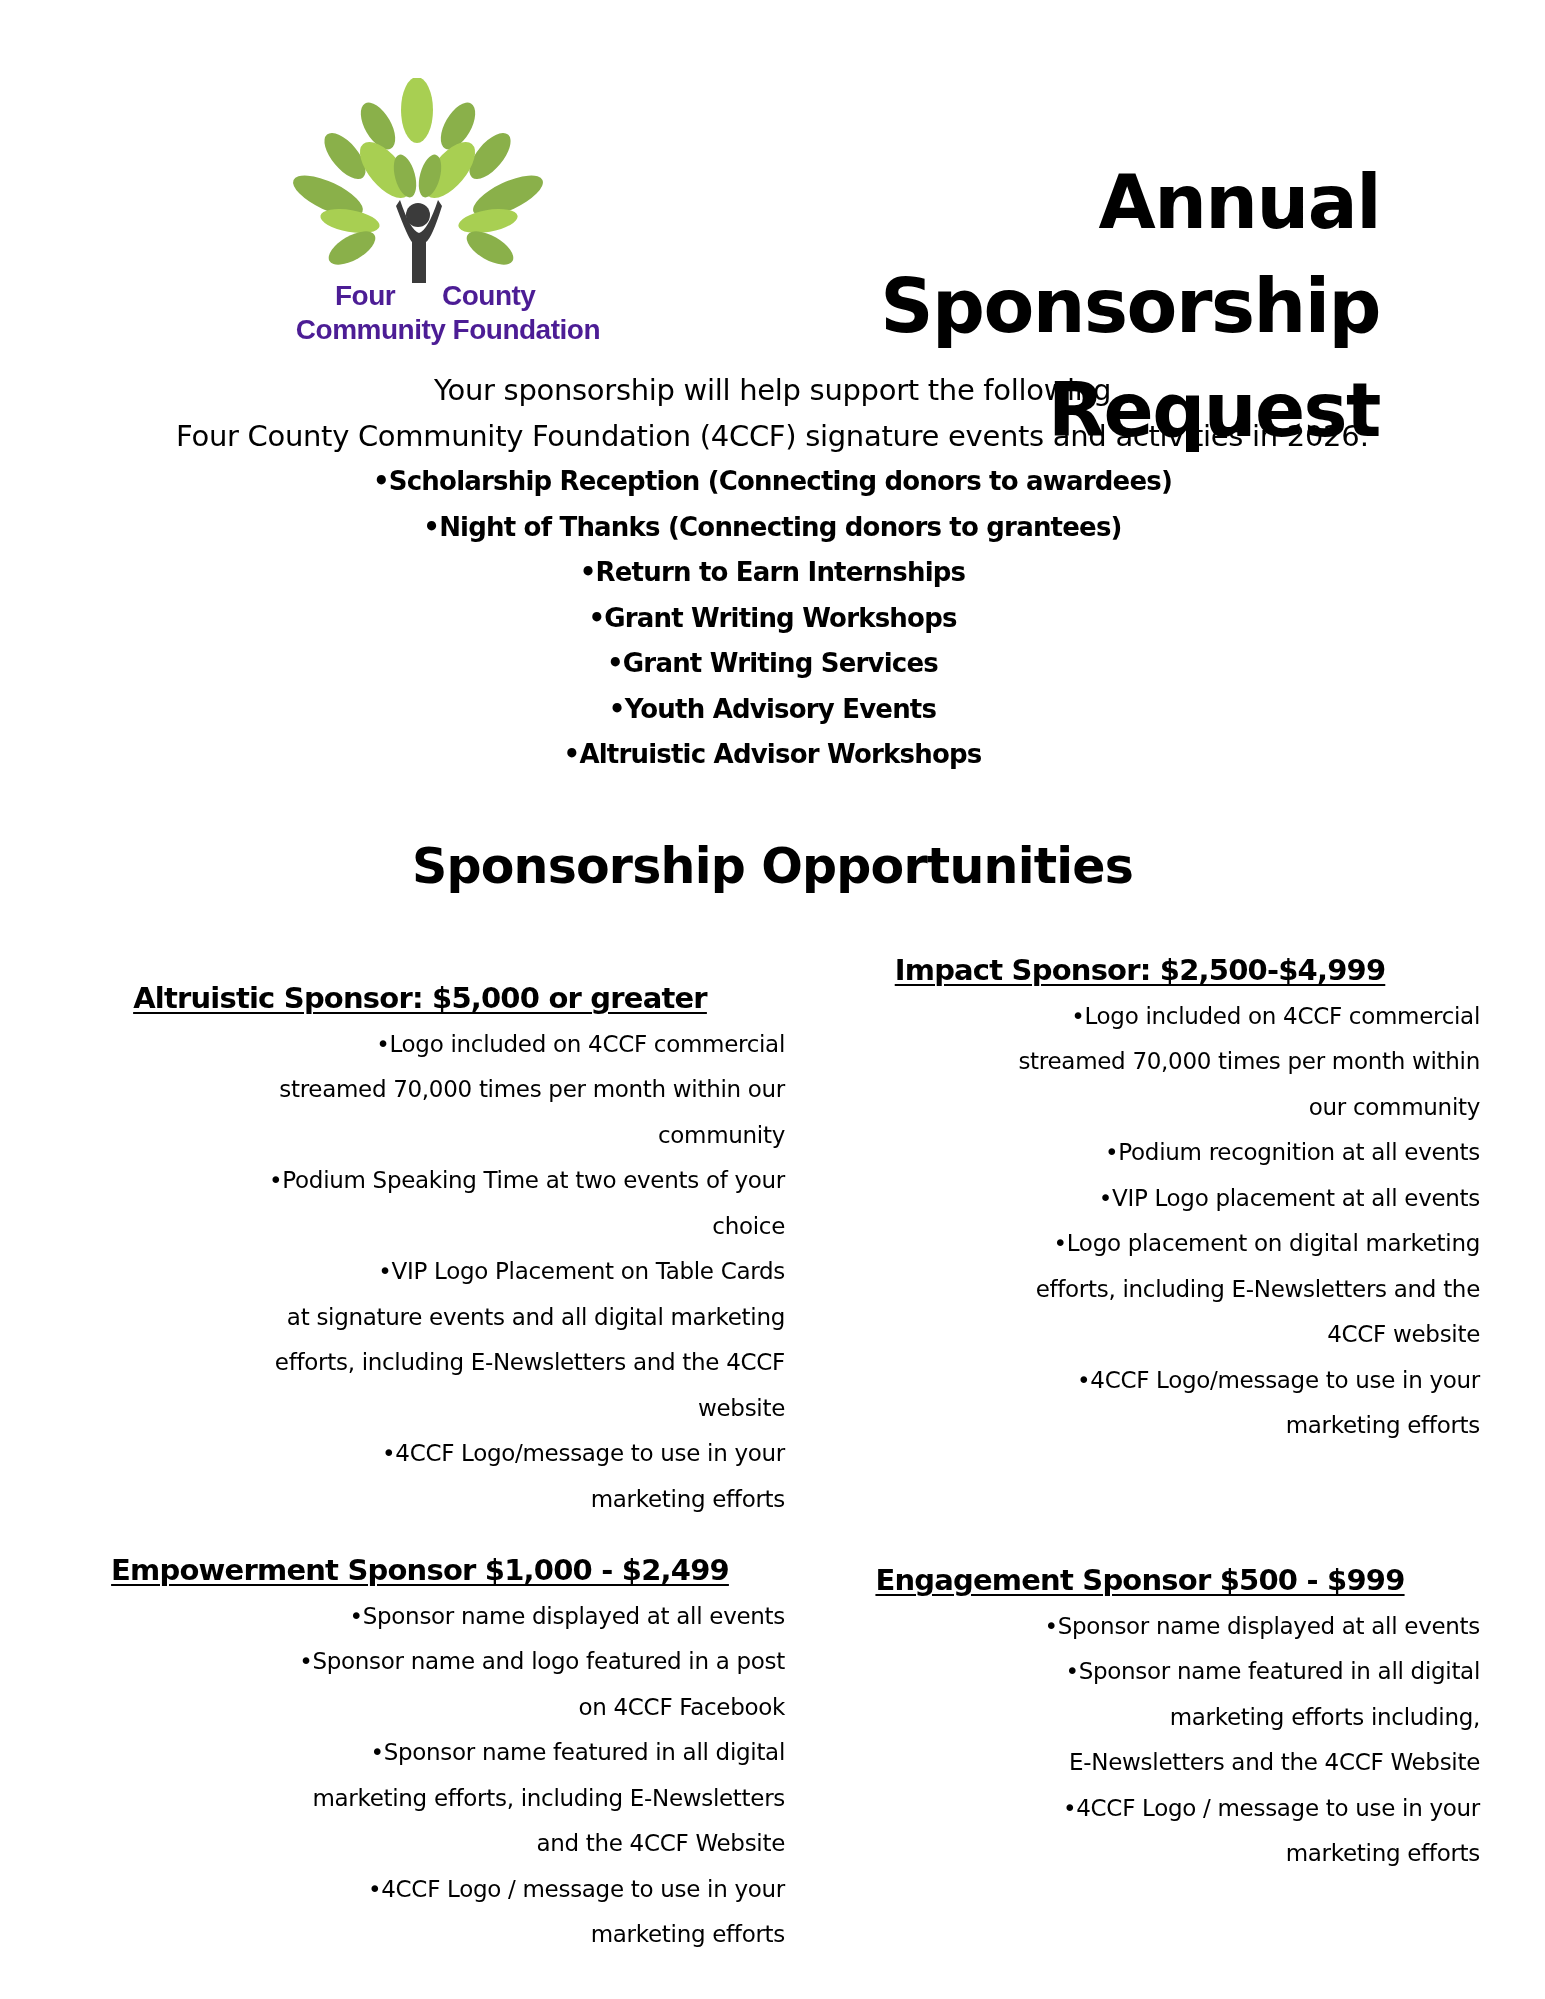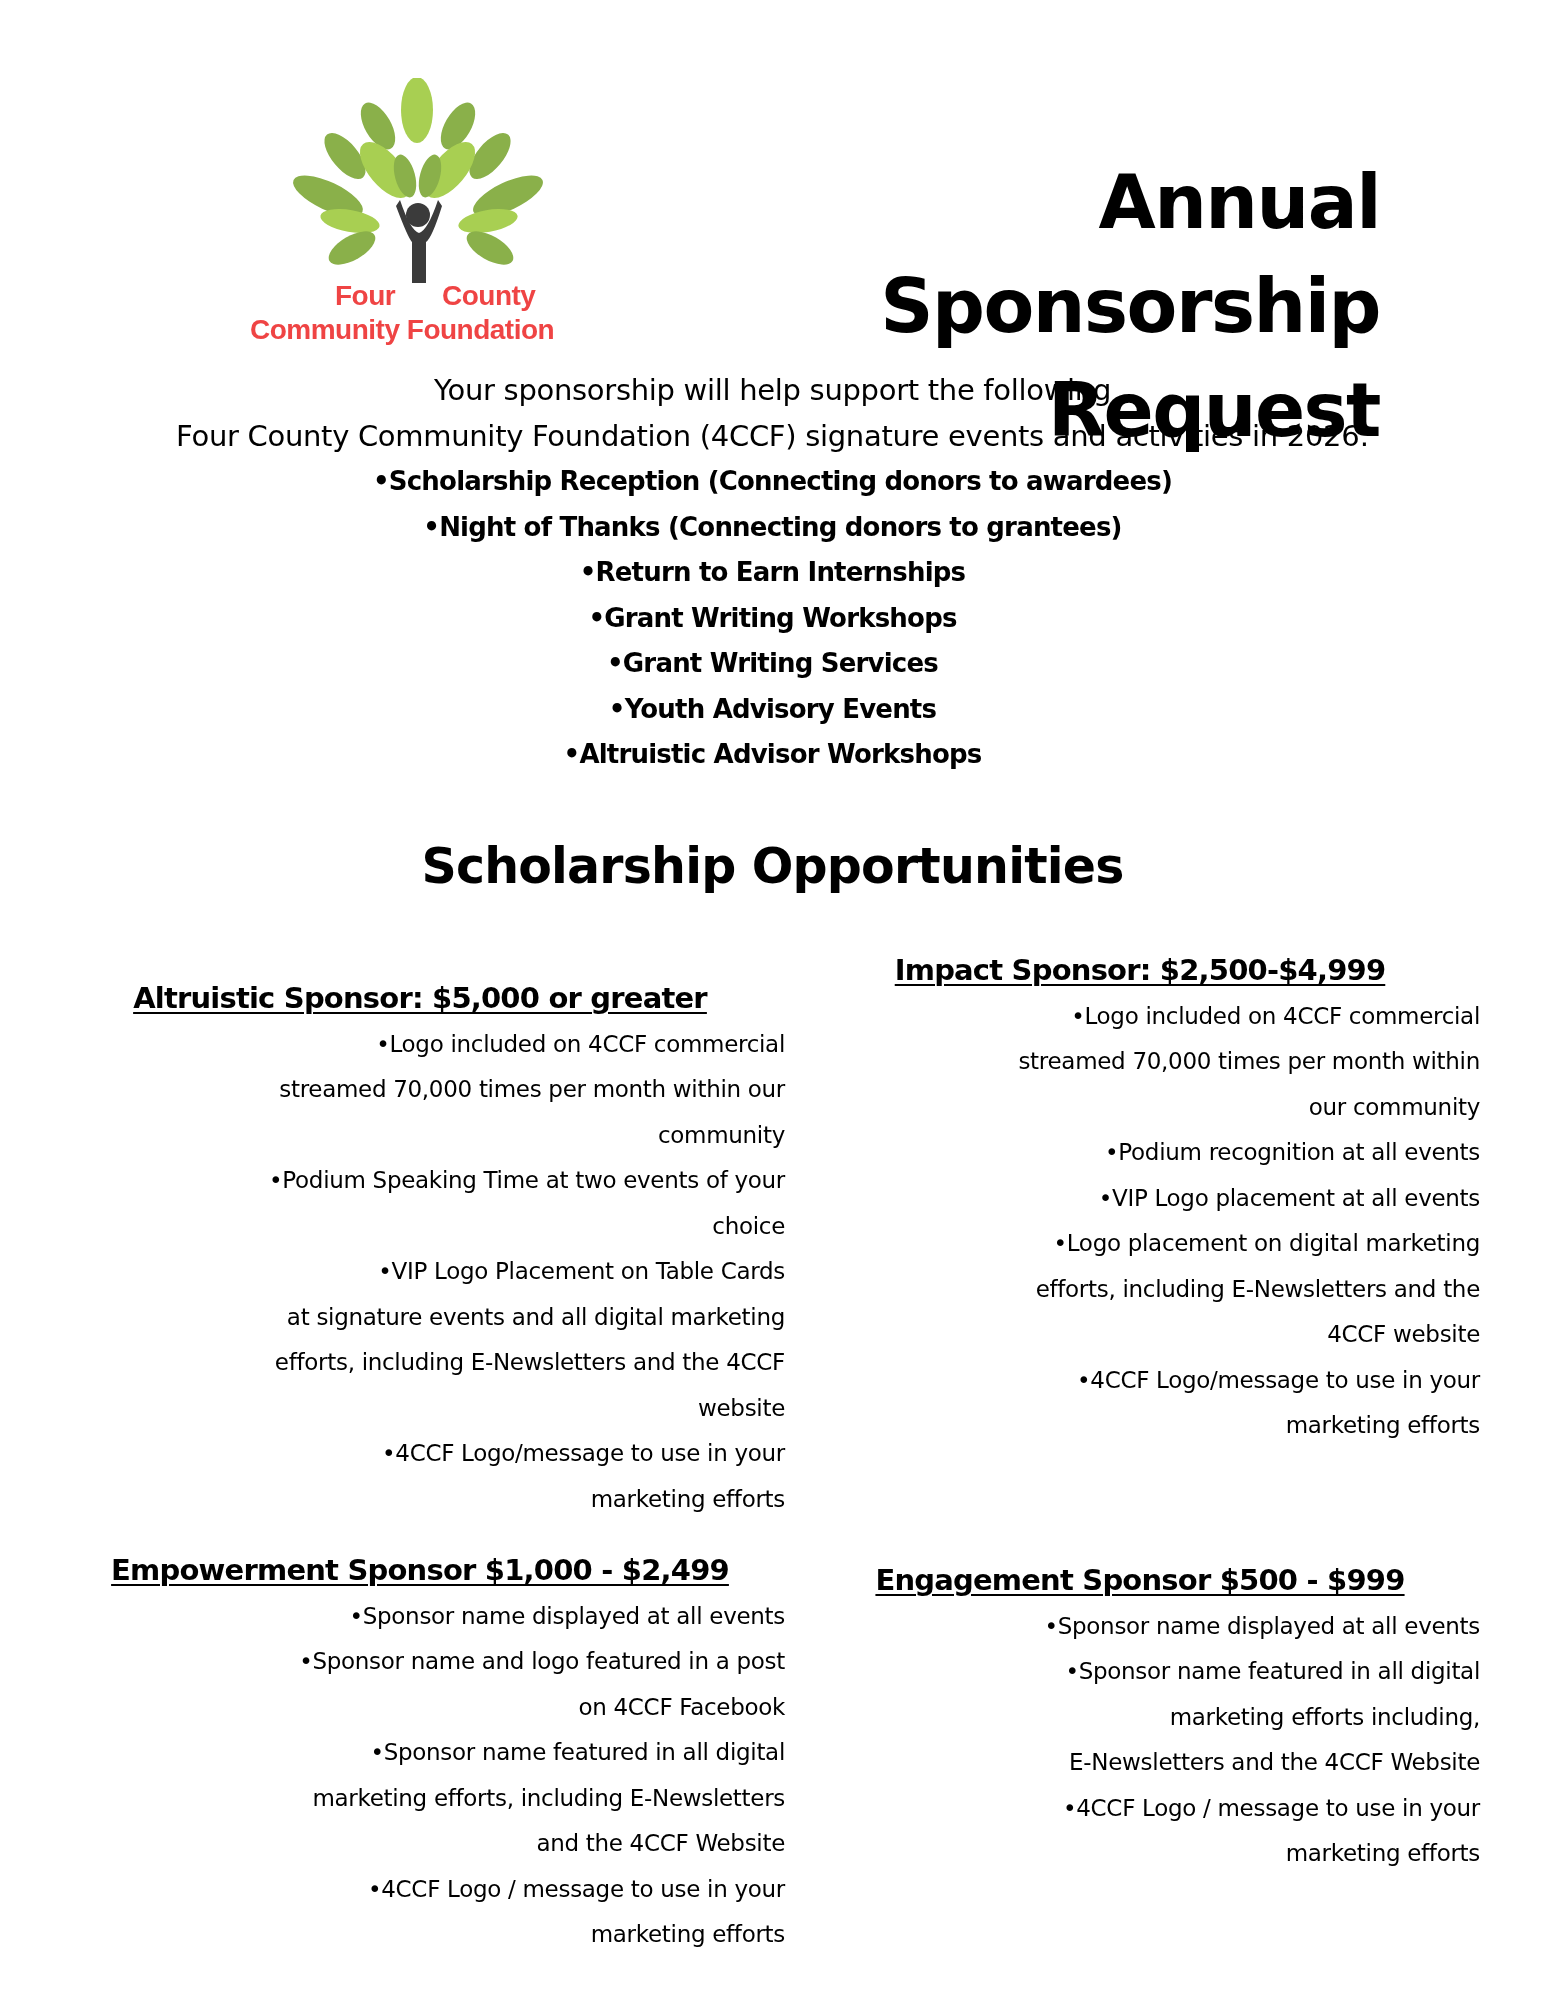--- a/index.html
+++ b/index.html
@@ -1,21 +1,21 @@
 <!DOCTYPE html>
 <html><head>
 <meta charset="utf-8">
 <style>
   html, body { margin: 0; padding: 0; background: #ffffff; }
   body { width: 1545px; height: 1999px; position: relative; overflow: hidden;
          font-family: "DejaVu Sans", sans-serif; color: #000; }
   .logo { position: absolute; left: 250px; top: 78px; width: 350px; height: 272px; }
   .logo svg { position: absolute; left: 0; top: 0; }
-  .logo-text { position: absolute; left: 0; width: 350px; text-align: left;
-               font-family: "Liberation Sans", sans-serif; font-weight: bold; color: #ef4444; }
+  .logo-text { position: absolute; left: 0; width: 350px; text-align: right;
+               font-family: "Liberation Sans", sans-serif; font-weight: bold; color: #4c1d95; }
   .logo-line1 { top: 202px; font-size: 28px; letter-spacing: -0.5px; }
   .logo-line1 .l { position: absolute; left: 85px; }
   .logo-line1 .r { position: absolute; left: 192px; }
   .logo-line2 { top: 236px; font-size: 28px; letter-spacing: -0.5px; }
   .title { position: absolute; left: 600px; width: 780px; text-align: right;
            font-family: "DejaVu Sans", sans-serif; font-weight: bold; font-size: 74px;
            line-height: 104px; top: 150px; letter-spacing: -1.5px; }
   .intro { position: absolute; left: 0; width: 1545px; top: 368px; text-align: center; }
   .intro .line { font-size: 29px; line-height: 45.5px; letter-spacing: -0.3px; }
   .events { position: absolute; left: 0; width: 1545px; top: 459px; text-align: center;
@@ -79,21 +79,21 @@
 <ul class="events">
   <li>•Scholarship Reception (Connecting donors to awardees)</li>
   <li>•Night of Thanks (Connecting donors to grantees)</li>
   <li>•Return to Earn Internships</li>
   <li>•Grant Writing Workshops</li>
   <li>•Grant Writing Services</li>
   <li>•Youth Advisory Events</li>
   <li>•Altruistic Advisor Workshops</li>
 </ul>
 
-<div class="opp-heading">Scholarship Opportunities</div>
+<div class="opp-heading">Sponsorship Opportunities</div>
 
 <section class="tier t-altruistic">
   <div class="hdr">Altruistic Sponsor: $5,000 or greater</div>
   <div class="benefit">•Logo included on 4CCF commercial
 streamed 70,000 times per month within our
 community</div>
   <div class="benefit">•Podium Speaking Time at two events of your
 choice</div>
   <div class="benefit">•VIP Logo Placement on Table Cards
 at signature events and all digital marketing

